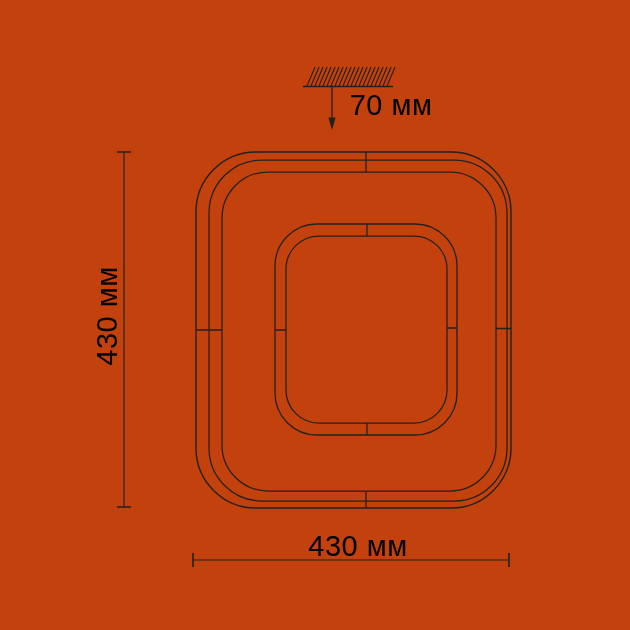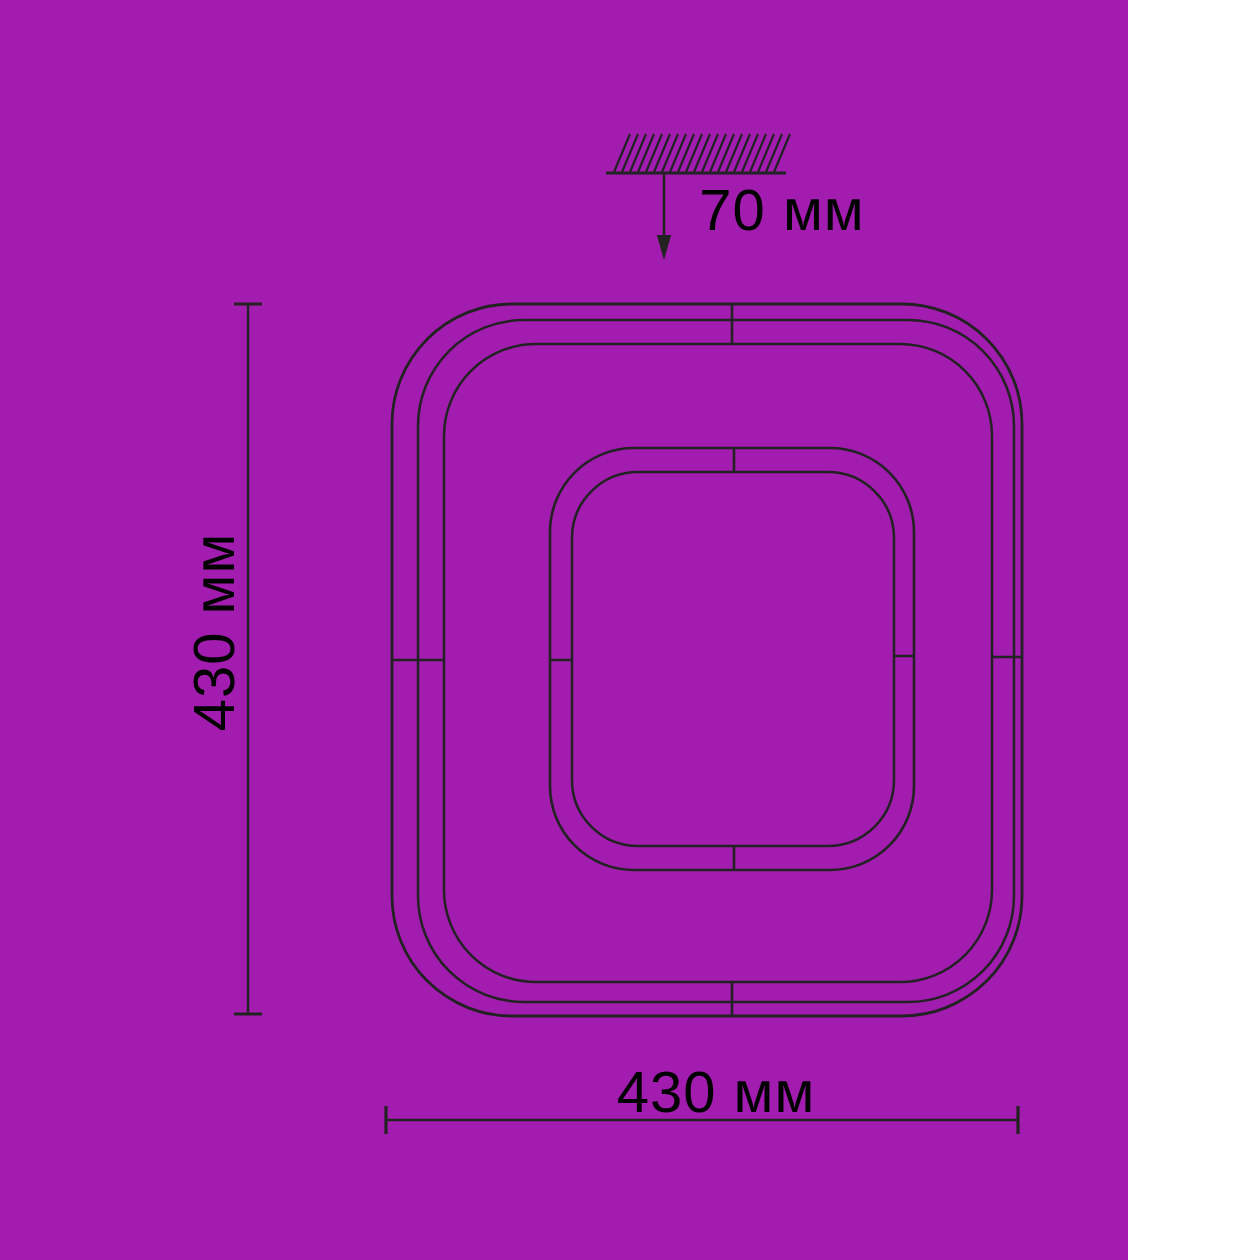--- a/index.html
+++ b/index.html
@@ -3,23 +3,23 @@
 <meta charset="utf-8">
 <style>
   html, body {
     margin: 0;
     padding: 0;
     background: #ffffff;
     font-family: "Liberation Sans", sans-serif;
   }
   .stage {
     position: relative;
-    width: 564px;
+    width: 630px;
     height: 630px;
-    background: #a21caf;
+    background: #c2410c;
     overflow: hidden;
   }
   svg { display: block; }
   .dim-text {
     font-family: "Liberation Sans", sans-serif;
     font-size: 29px;
     fill: #000000;
     letter-spacing: 0.5px;
   }
 </style>

